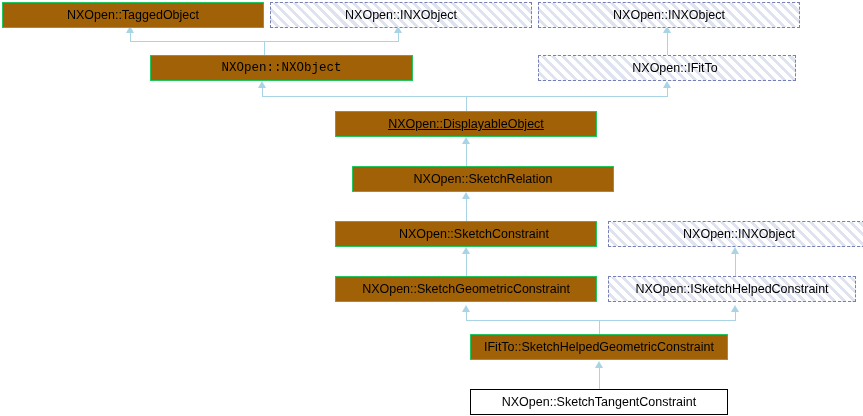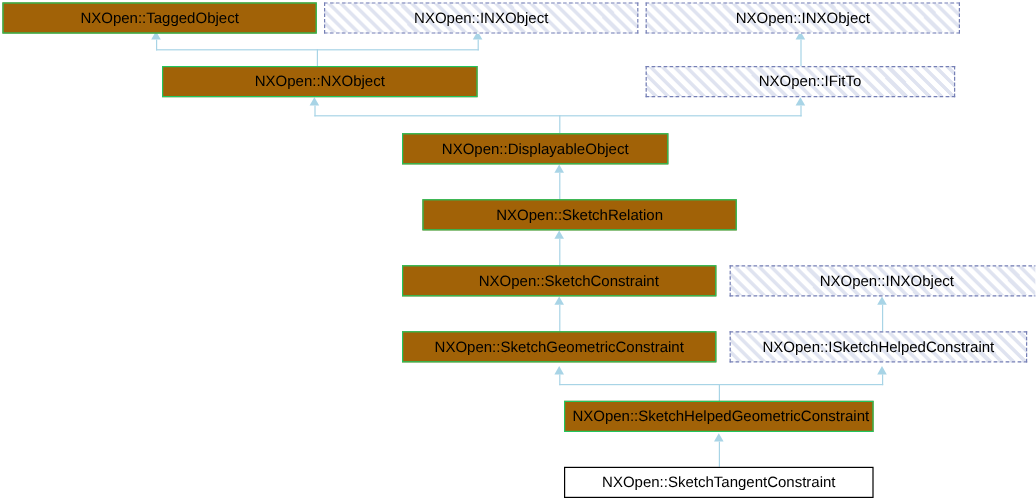--- a/index.html
+++ b/index.html
@@ -130,29 +130,29 @@
   </div>
 
   <div class="node iface" style="left:270px; top:2px; width:262px;">
     <span class="label">NXOpen::INXObject</span>
   </div>
 
   <div class="node iface" style="left:538px; top:2px; width:262px;">
     <span class="label">NXOpen::INXObject</span>
   </div>
 
-  <div class="node solid" style="left:135px; top:55px; width:263px;">
+  <div class="node solid" style="left:150px; top:55px; width:263px;font-family:Liberation Mono, monospace;">
     <span class="label">NXOpen::NXObject</span>
   </div>
 
   <div class="node iface" style="left:538px; top:55px; width:258px;padding-left:16px;">
     <span class="label">NXOpen::IFitTo</span>
   </div>
 
-  <div class="node solid" style="left:335px; top:111px; width:222px;">
+  <div class="node solid" style="left:335px; top:111px; width:262px;text-decoration:underline;">
     <span class="label">NXOpen::DisplayableObject</span>
   </div>
 
   <div class="node solid" style="left:335px; top:166px; width:262px;margin-left:17px;">
     <span class="label">NXOpen::SketchRelation</span>
   </div>
 
   <div class="node solid" style="left:335px; top:221px; width:262px;padding-left:16px;">
     <span class="label">NXOpen::SketchConstraint</span>
   </div>
@@ -163,20 +163,20 @@
 
   <div class="node solid" style="left:335px; top:276px; width:262px;">
     <span class="label">NXOpen::SketchGeometricConstraint</span>
   </div>
 
   <div class="node iface" style="left:608px; top:276px; width:248px;">
     <span class="label">NXOpen::ISketchHelpedConstraint</span>
   </div>
 
   <div class="node solid" style="left:470px; top:334px; width:258px;">
-    <span class="label">NXOpen::SketchHelpedGeometricConstraint</span>
+    <span class="label">IFitTo::SketchHelpedGeometricConstraint</span>
   </div>
 
   <div class="node current" style="left:470px; top:389px; width:258px;">
     <span class="label">NXOpen::SketchTangentConstraint</span>
   </div>
 
 </div>
 
 </body></html>

